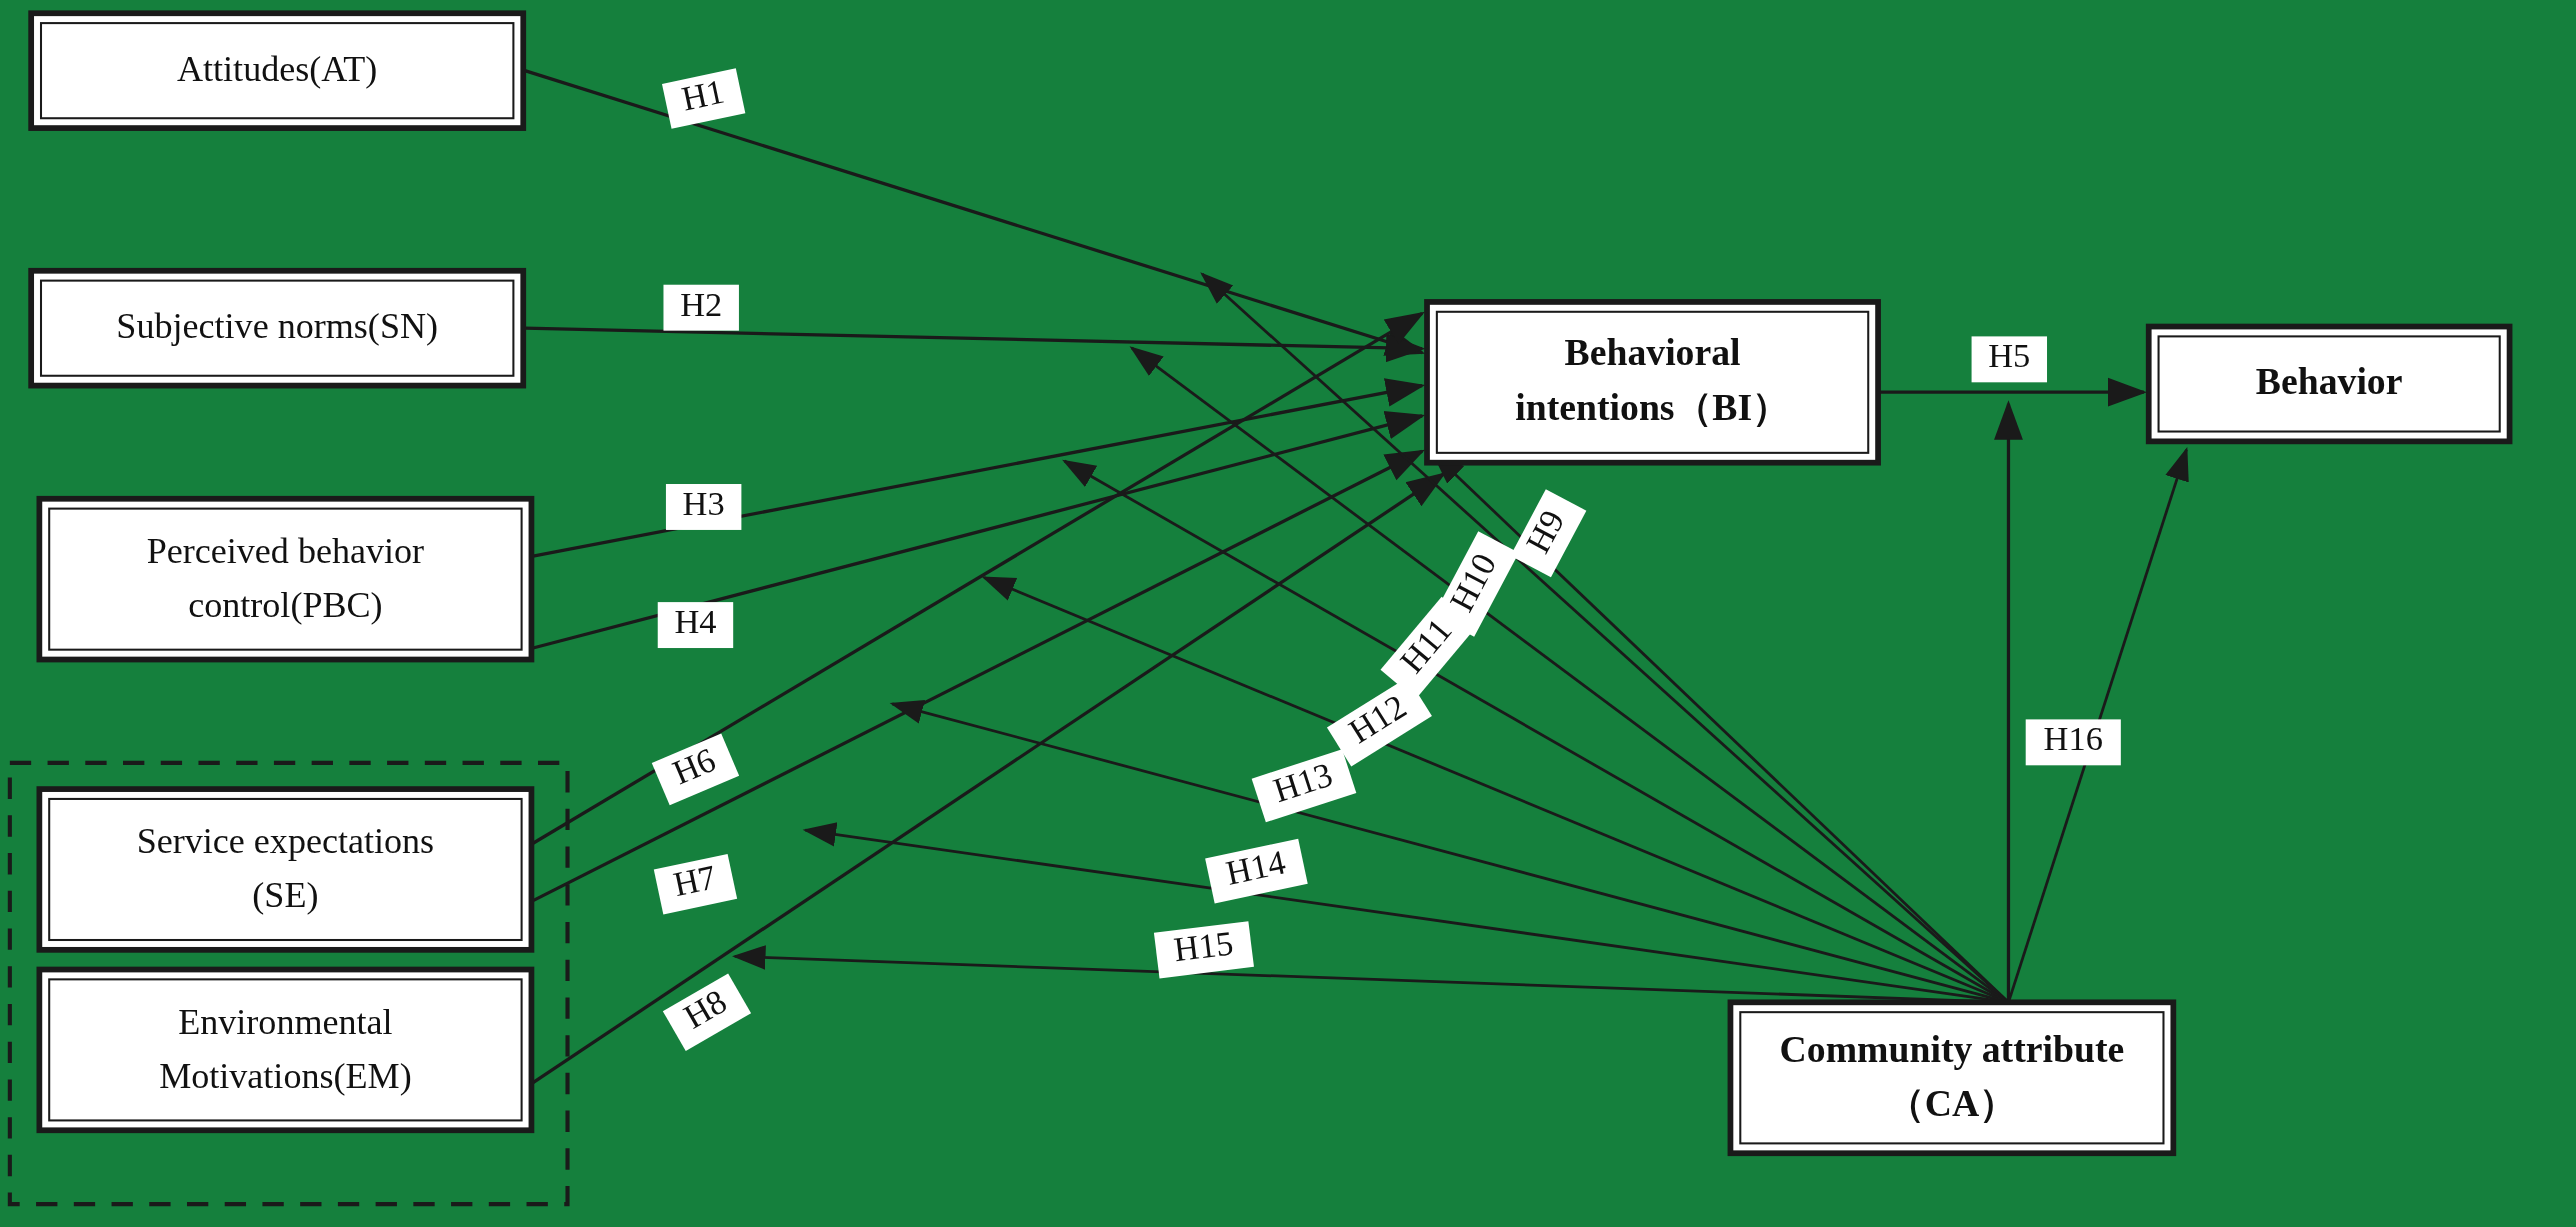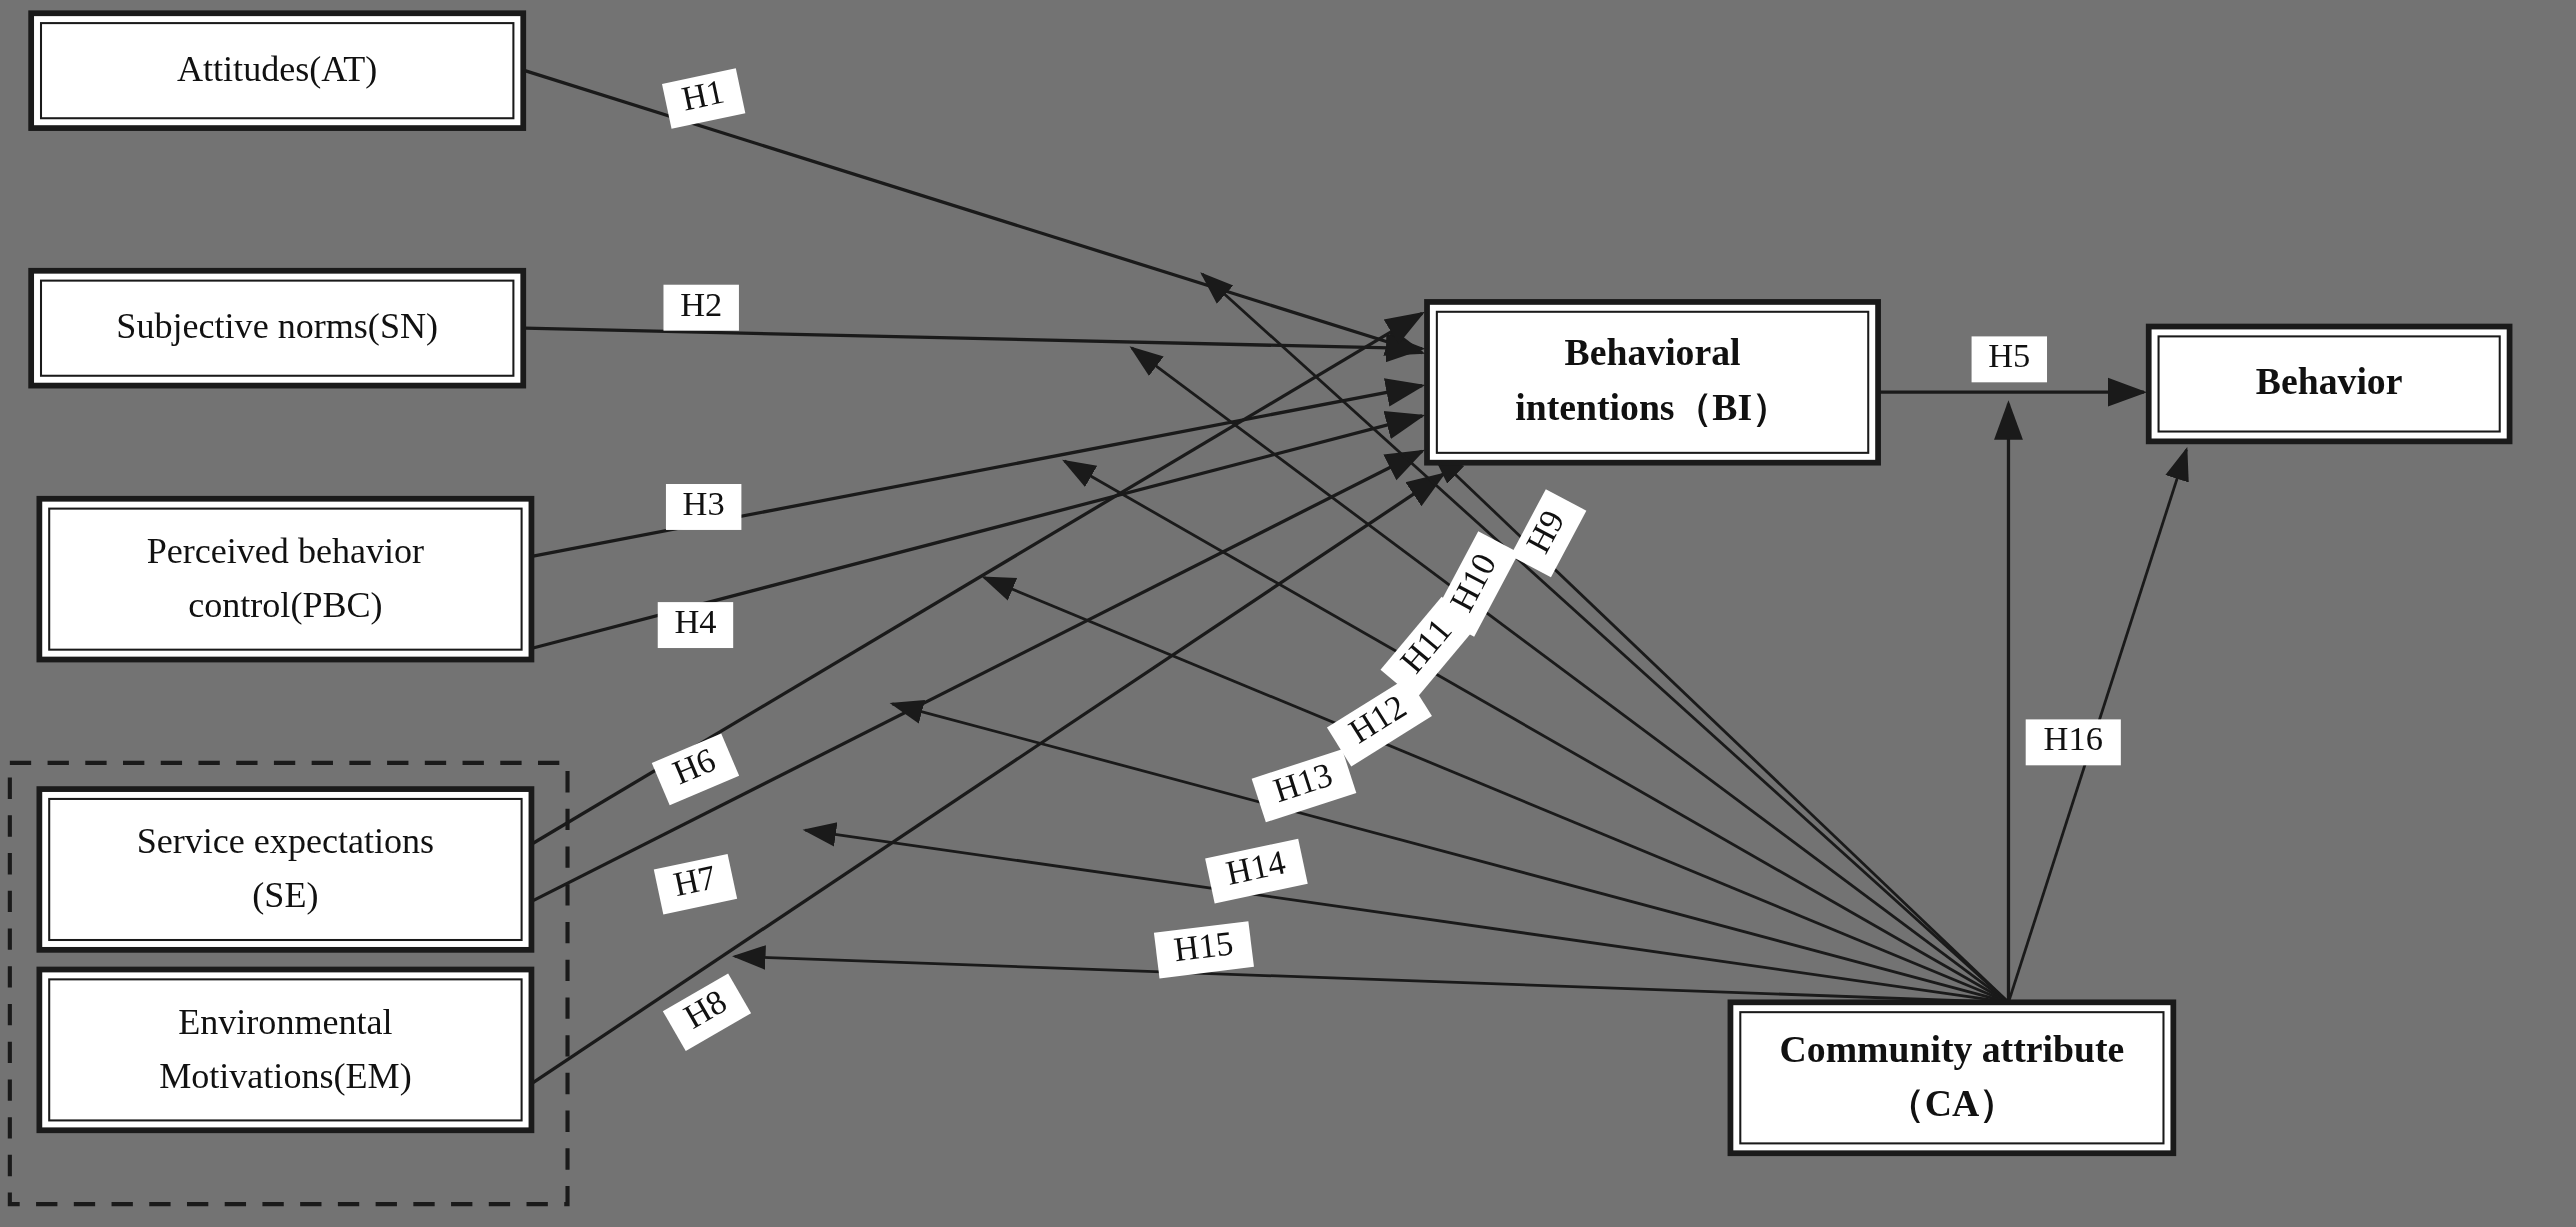--- a/index.html
+++ b/index.html
@@ -8,21 +8,21 @@
     padding: 0;
     background: #ffffff;
   }
   body {
     font-family: "Liberation Serif", "DejaVu Serif", serif;
   }
   #diagram-root {
     position: relative;
     width: 2576px;
     height: 1228px;
-    background: #737373;
+    background: #15803d;
     overflow: hidden;
   }
   svg.canvas {
     position: absolute;
     top: 0; left: 0;
     width: 2576px;
     height: 1228px;
   }
   .node-box {
     fill: #ffffff;

